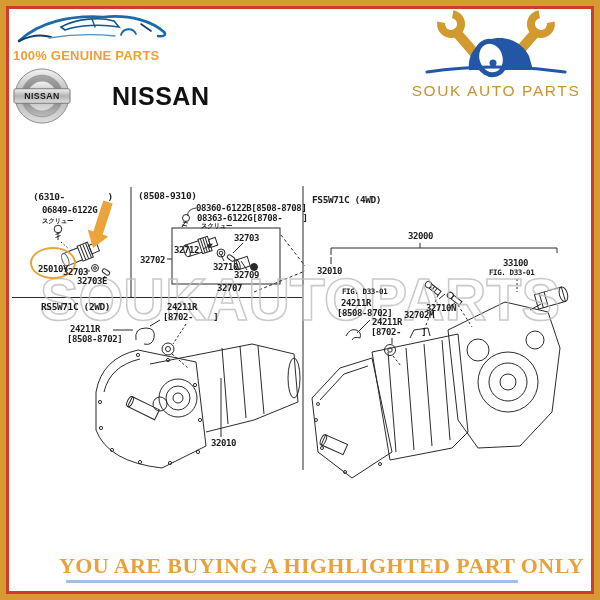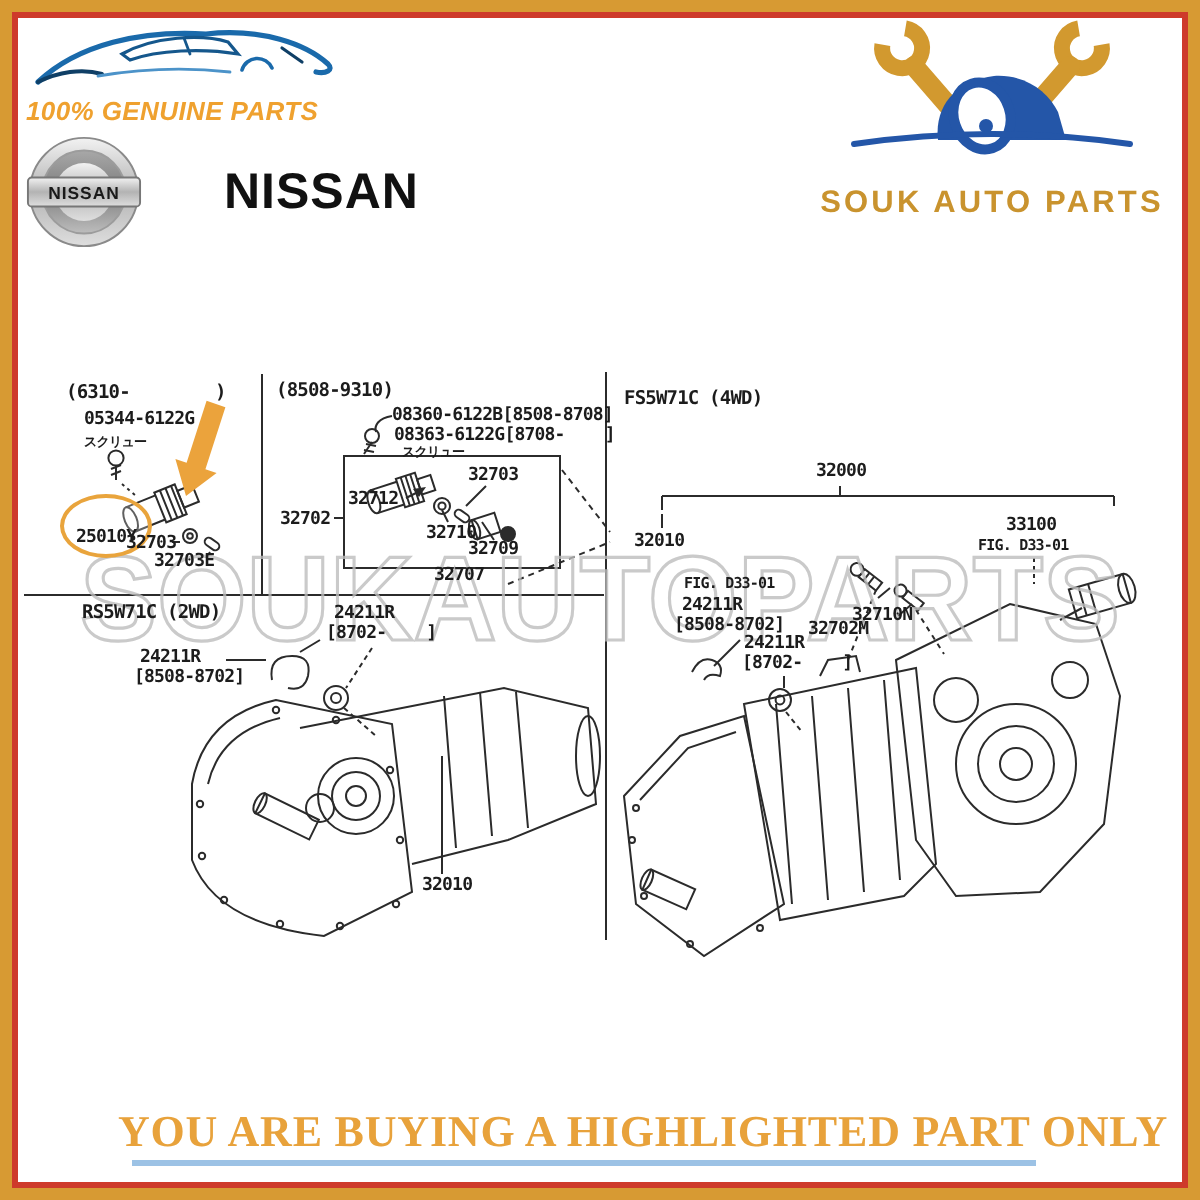--- a/index.html
+++ b/index.html
@@ -4,29 +4,29 @@
 <style>
   html,body{margin:0;padding:0;background:#888;}
   .stage{position:relative;width:600px;height:600px;background:#fff;overflow:hidden;
          font-family:"Liberation Sans",sans-serif;}
   .border-gold{position:absolute;inset:0;border:6px solid #D79A33;z-index:60;pointer-events:none;}
   .border-red{position:absolute;inset:6px;border:3px solid #CE3A2B;z-index:60;pointer-events:none;}
 
   
   .hdr-left{position:absolute;left:13px;top:11px;width:190px;z-index:20;}
   .car-svg{display:block;width:160px;height:36px;}
-  .tagline{margin-top:1px;font-size:13px;font-weight:bold;color:#EFA12F;letter-spacing:.2px;white-space:nowrap;font-style:italic;}
+  .tagline{margin-top:1px;font-size:13px;font-weight:bold;color:#EFA12F;letter-spacing:.2px;white-space:nowrap;}
   .brandrow{display:flex;align-items:center;margin-top:4px;gap:32px;}
   .badge-svg{width:58px;height:58px;flex:0 0 auto;}
   .wordmark{font-size:25px;font-weight:bold;color:#111;letter-spacing:.5px;margin-left:9px;}
 
   
   .hdr-right{position:absolute;left:406px;top:8px;width:180px;text-align:center;z-index:20;}
   .souk-svg{display:block;width:150px;height:72px;margin:0 auto;}
-  .souk-title{font-size:15.5px;font-weight:700;color:#C9932E;letter-spacing:1.6px;white-space:nowrap;margin-top:13px;}
+  .souk-title{font-size:15.5px;font-weight:400;color:#C9932E;letter-spacing:1.6px;white-space:nowrap;margin-top:2px;}
   .souk-sub{font-size:9.5px;font-weight:bold;color:#2456A8;letter-spacing:1.1px;margin-top:3px;}
 
   
   .diagram-svg{position:absolute;inset:0;width:600px;height:600px;z-index:5;}
   .labels{position:absolute;inset:0;z-index:10;}
   .plabel{position:absolute;font-family:"DejaVu Sans Mono",monospace;font-size:9px;font-weight:bold;
           color:#1c1c1c;white-space:pre;line-height:1;letter-spacing:-0.4px;}
   .plabel.sec{font-size:9.5px;}
   .plabel.jp{font-size:6.5px;}
   .plabel.fig{font-size:7.5px;}
@@ -230,21 +230,21 @@
       </g>
     </g>
 
     <text x="300" y="320" text-anchor="middle" font-family="Liberation Sans, sans-serif" font-size="60" font-weight="bold" fill="none" stroke="#BDBDBD" stroke-width="1.6" opacity="0.8" textLength="520" lengthAdjust="spacingAndGlyphs">SOUKAUTOPARTS</text>
 
     <polygon points="103.3,200.4 112.7,203.6 102.7,234.6 108.3,236.5 93,248 87.7,229.5 93.3,231.4" fill="#EBA33C" stroke="none"></polygon>
   </svg>
 
   <div class="labels">
       <div class="plabel sec" style="left: 33px; top: 192px;">(6310-        )</div>
-      <div class="plabel" style="left: 42px; top: 206px;">05344-6122G</div>
+      <div class="plabel" style="left: 42px; top: 206px;">06849-6122G</div>
       <div class="plabel jp" style="left: 42px; top: 218px;">スクリュー</div>
       <div class="plabel circled" style="left: 30px; top: 247px;">25010Y</div>
       <div class="plabel" style="left: 63px; top: 268px;">32703</div>
       <div class="plabel" style="left: 77px; top: 277px;">32703E</div>
       <div class="plabel sec" style="left: 138px; top: 191px;">(8508-9310)</div>
       <div class="plabel" style="left: 196px; top: 204px;">08360-6122B[8508-8708]</div>
       <div class="plabel" style="left: 197px; top: 214px;">08363-6122G[8708-    ]</div>
       <div class="plabel jp" style="left: 201px; top: 223px;">スクリュー</div>
       <div class="plabel" style="left: 234px; top: 234px;">32703</div>
       <div class="plabel" style="left: 174px; top: 246px;">32712</div>

